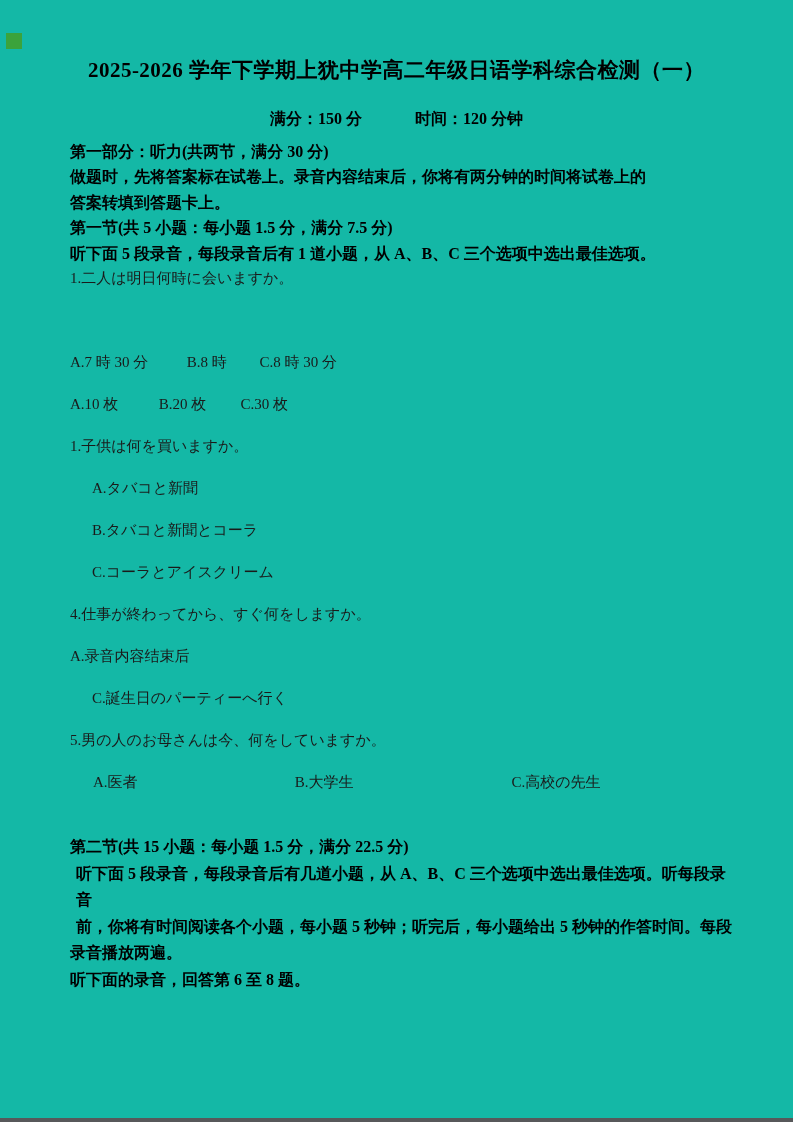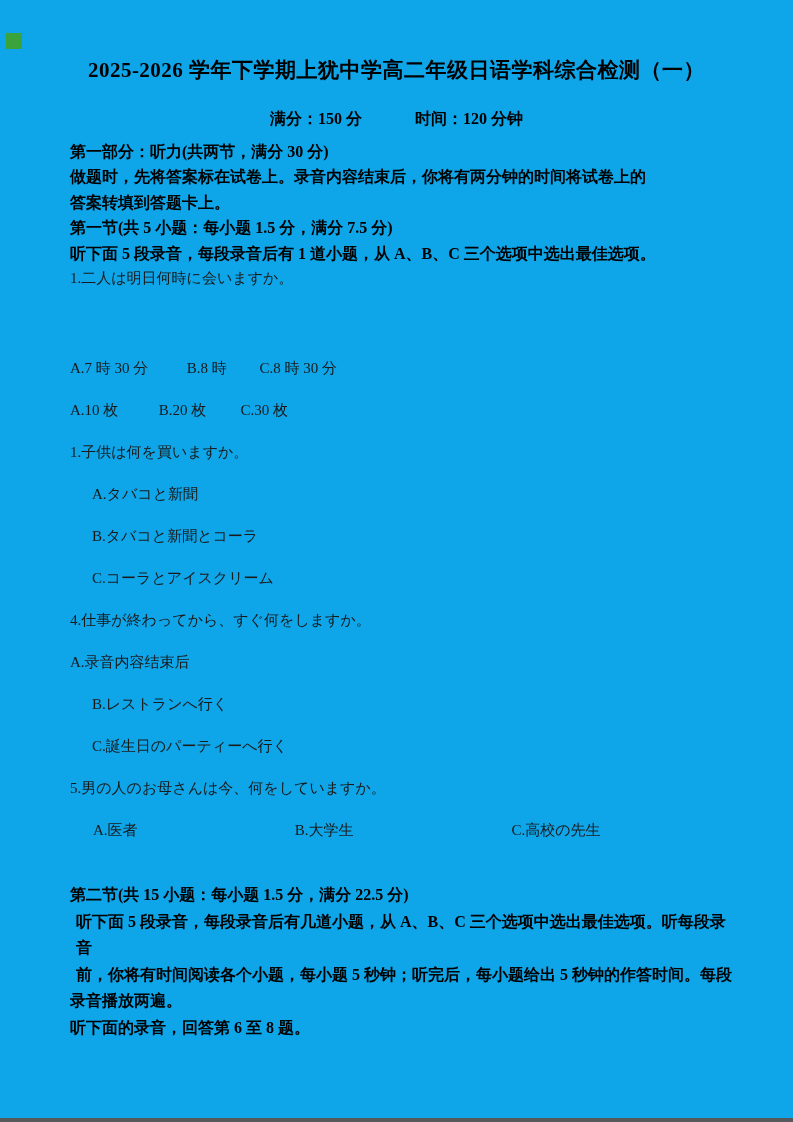--- a/index.html
+++ b/index.html
@@ -1,20 +1,20 @@
 <!DOCTYPE html>
 <html><head>
 <meta charset="utf-8">
 <style>
   html, body { margin: 0; padding: 0; background: #ffffff; }
   .page {
     position: relative;
     width: 793px;
     height: 1122px;
-    background: #0ea5e9;
+    background: #14b8a6;
     overflow: hidden;
     color: #000;
     font-family: "Liberation Serif", "DejaVu Serif", serif;
   }
   .doc-marker {
     position: absolute;
     left: 6px;
     top: 33px;
     width: 16px;
     height: 16px;
@@ -56,22 +56,22 @@
     color: #1a1a1a;
   }
   .jp-line {
     line-height: 15px;
     min-height: 15px;
     margin-bottom: 27px;
     white-space: nowrap;
   }
   .ind { padding-left: 22px; }
   .ob { display: inline-block; }
-  .w113 { width: 113px; margin-top: 48px; }
-  .w69  { width: 69px;  }
+  .w113 { width: 113px; }
+  .w69  { width: 69px; margin-top: 42px;  }
   .w85  { width: 85px;  }
   .w78  { width: 78px;  }
   .q5-a { margin-left: 23px; width: 198px; }
   .q5-b { width: 213px; }
   .bottom-bar {
     position: absolute;
     left: 0;
     bottom: 0;
     width: 100%;
     height: 4px;
@@ -116,21 +116,20 @@
       <span class="ob">C.30 枚</span>
     </div>
 
     <div class="jp-line">1.子供は何を買いますか。</div>
     <div class="jp-line ind">A.タバコと新聞</div>
     <div class="jp-line ind">B.タバコと新聞とコーラ</div>
     <div class="jp-line ind">C.コーラとアイスクリーム</div>
 
     <div class="jp-line">4.仕事が終わってから、すぐ何をしますか。</div>
     <div class="jp-line">A.录音内容结束后</div>
-    <div class="jp-line ind">B.レストランへ行く</div>
     <div class="jp-line ind">C.誕生日のパーティーへ行く</div>
 
     <div class="jp-line">5.男の人のお母さんは今、何をしていますか。</div>
     <div class="jp-line">
       <span class="ob q5-a">A.医者</span>
       <span class="ob q5-b">B.大学生</span>
       <span class="ob">C.高校の先生</span>
     </div>
 
   </div>

